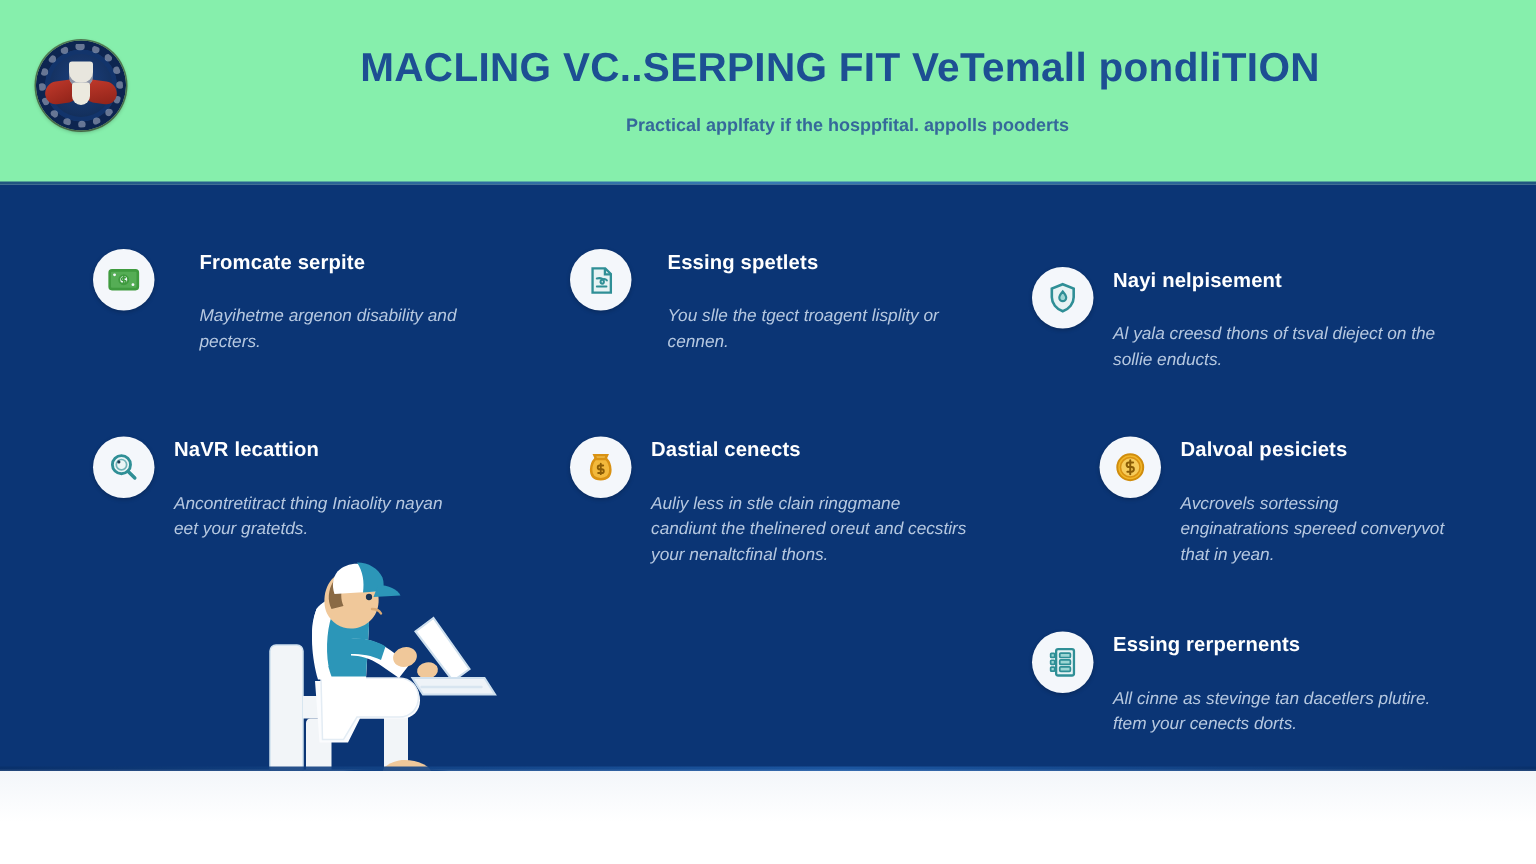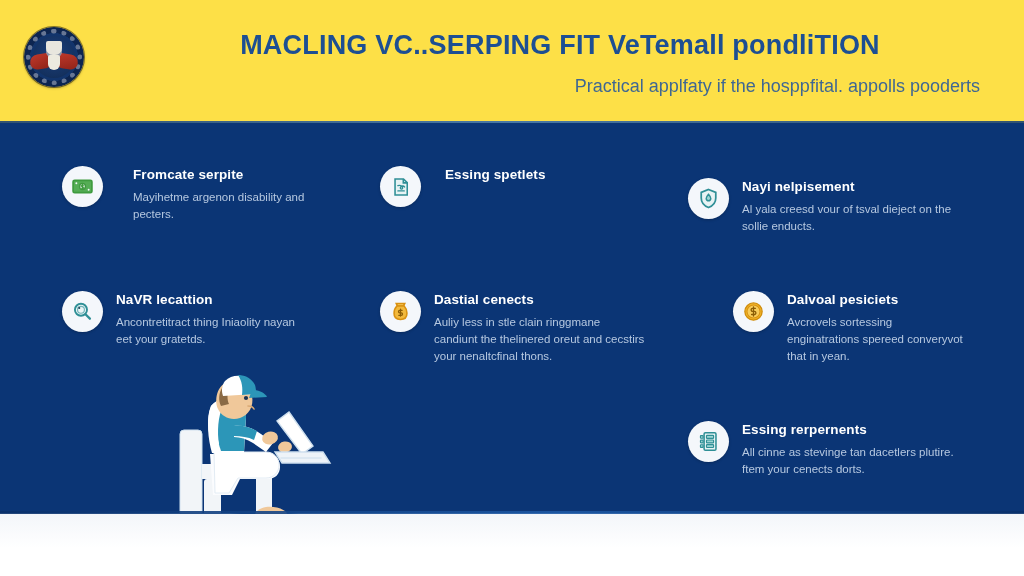--- a/index.html
+++ b/index.html
@@ -18,21 +18,21 @@
     background: #ffffff;
     overflow: hidden;
   }
 
   
   .header {
     position: absolute;
     left: 0; top: 0;
     width: 1024px;
     height: 123px;
-    background: #fde047;
+    background: #86efac;
     box-sizing: border-box;
   }
   .seal {
     position: absolute;
     left: 24px;
     top: 27px;
     width: 60px;
     height: 60px;
     border-radius: 50%;
     background:
@@ -91,24 +91,24 @@
     font-size: 27px;
     font-weight: 700;
     letter-spacing: .2px;
     color: #1d4f93;
     line-height: 1.18;
     text-align: center;
     padding-right: 20px;
   }
   .poster-subtitle {
     margin: 14px 0 0 0;
-    font-size: 18px;
-    font-weight: 400;
+    font-size: 12px;
+    font-weight: 700;
     color: #2f5d99;
-    text-align: right;
+    text-align: center;
     padding-right: 10px;
     opacity: .92;
   }
   .header-rule {
     position: absolute;
     left: 0;
     top: 121px;
     width: 1024px;
     height: 2px;
     background: linear-gradient(90deg, #0f3a77, #2a66b4 50%, #0f3a77);
@@ -165,25 +165,26 @@
   .card .body { flex: 1 1 auto; min-width: 0; padding-top: 1px; }
   .card .card-title {
     margin: 0;
     font-size: 13.5px;
     font-weight: 700;
     color: #ffffff;
     line-height: 1.25;
     letter-spacing: .1px;
   }
   .card .card-desc {
-    margin: 5px 0 0 0;
+    margin: 19px 0 0 0;
     font-size: 11.5px;
     font-weight: 400;
     color: #b6c8e0;
     line-height: 1.5;
+    font-style: italic;
   }
 
   
   #card-0 { left: 62px;  top: 166px; width: 265px; gap: 30px; }
   #card-1 { left: 380px; top: 166px; width: 265px; gap: 24px; }
   #card-2 { left: 688px; top: 178px; width: 275px; }
   #card-3 { left: 62px;  top: 291px; width: 250px; }
   #card-4 { left: 380px; top: 291px; width: 265px; }
   #card-5 { left: 733px; top: 291px; width: 230px; }
   #card-6 { left: 688px; top: 421px; width: 275px; }
@@ -244,33 +245,34 @@
     <div class="badge">
       <svg width="22" height="22" viewBox="0 0 24 24" fill="none" stroke="#2f8f96" stroke-width="1.7">
         <path d="M5.5 3.2h9.2l4.1 4.1v13.5H5.5z" fill="#e7f3f4" stroke="#2f8f96"></path>
         <path d="M14.5 3.2v4.3h4.3" stroke="#2f8f96"></path>
         <path d="M8.6 10.5c2.3-.6 4.3.3 5 1.8.5 1.1-.2 2.1-1.2 2-1.3-.2-1.5-1.6-.5-2.6 1.1-1.1 3-1 4 .2" stroke="#2f8f96" stroke-width="1.5" stroke-linecap="round"></path>
         <path d="M8.6 16.3h7" stroke="#2f8f96" stroke-width="1.4" stroke-linecap="round"></path>
       </svg>
     </div>
     <div class="body">
       <p class="card-title">Essing spetlets</p>
+      <p class="card-desc">You slle the tgect troagent lisplity or cennen.</p>
     </div>
   </div>
 
   <div class="card" id="card-2">
     <div class="badge">
       <svg width="23" height="23" viewBox="0 0 24 24" fill="none" stroke="#2f8f96" stroke-width="1.8">
         <path d="M12 2.6l7.6 3v6c0 4.3-3.1 8.2-7.6 9.8-4.5-1.6-7.6-5.5-7.6-9.8v-6z" fill="#e7f3f4" stroke="#2f8f96"></path>
         <path d="M12 7.6c1.5 1.7 2.4 3.1 2.4 4.4A2.4 2.4 0 0112 14.4a2.4 2.4 0 01-2.4-2.4c0-1.3.9-2.7 2.4-4.4z" fill="#9dd6d4" stroke="#2f8f96" stroke-width="1.5"></path>
       </svg>
     </div>
     <div class="body">
       <p class="card-title">Nayi nelpisement</p>
-      <p class="card-desc">Al yala creesd vour of tsval dieject on the sollie enducts.</p>
+      <p class="card-desc">Al yala creesd thons of tsval dieject on the sollie enducts.</p>
     </div>
   </div>
 
   <div class="card" id="card-3">
     <div class="badge">
       <svg width="23" height="23" viewBox="0 0 24 24" fill="none" stroke="#2f8f96" stroke-width="2">
         <circle cx="10.4" cy="10.2" r="6.3" fill="#eaf5f6" stroke="#2f8f96"></circle>
         <circle cx="10.4" cy="10.2" r="3.6" fill="none" stroke="#2f8f96" stroke-width="1.2" opacity=".65"></circle>
         <circle cx="8.6" cy="8.3" r="1.1" fill="#1f3f55" stroke="none"></circle>
         <path d="M15.1 14.9l4.6 4.6" stroke="#2f8f96" stroke-width="2.4" stroke-linecap="round"></path>

